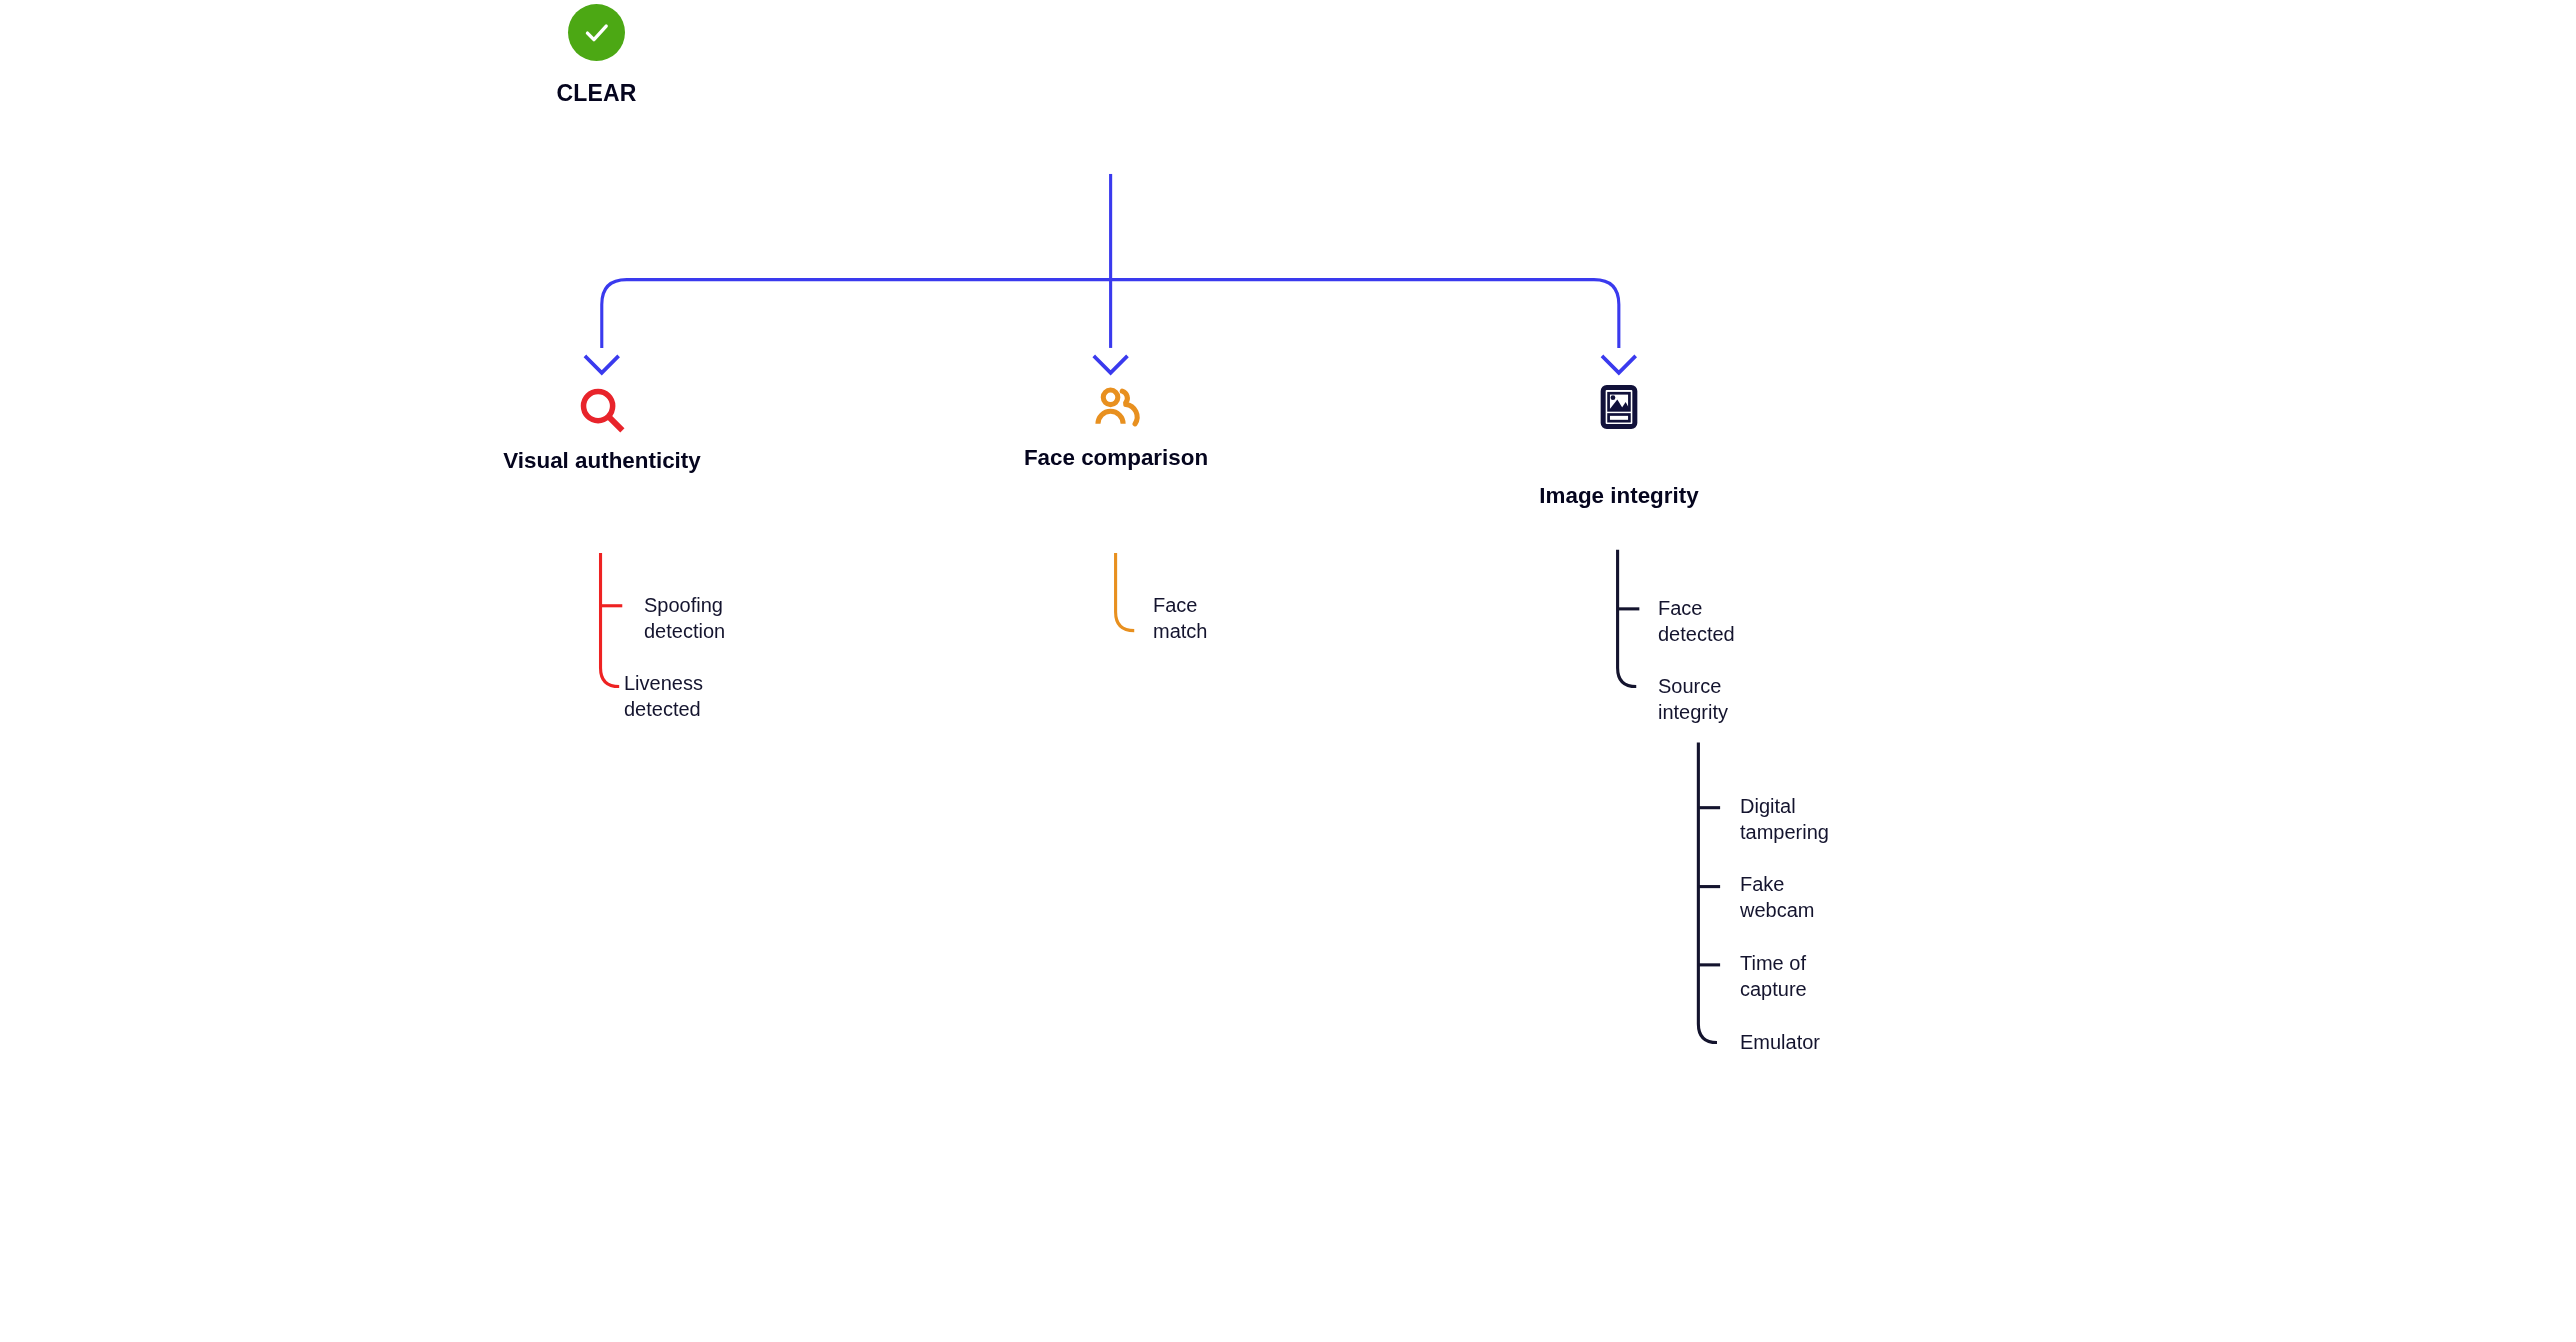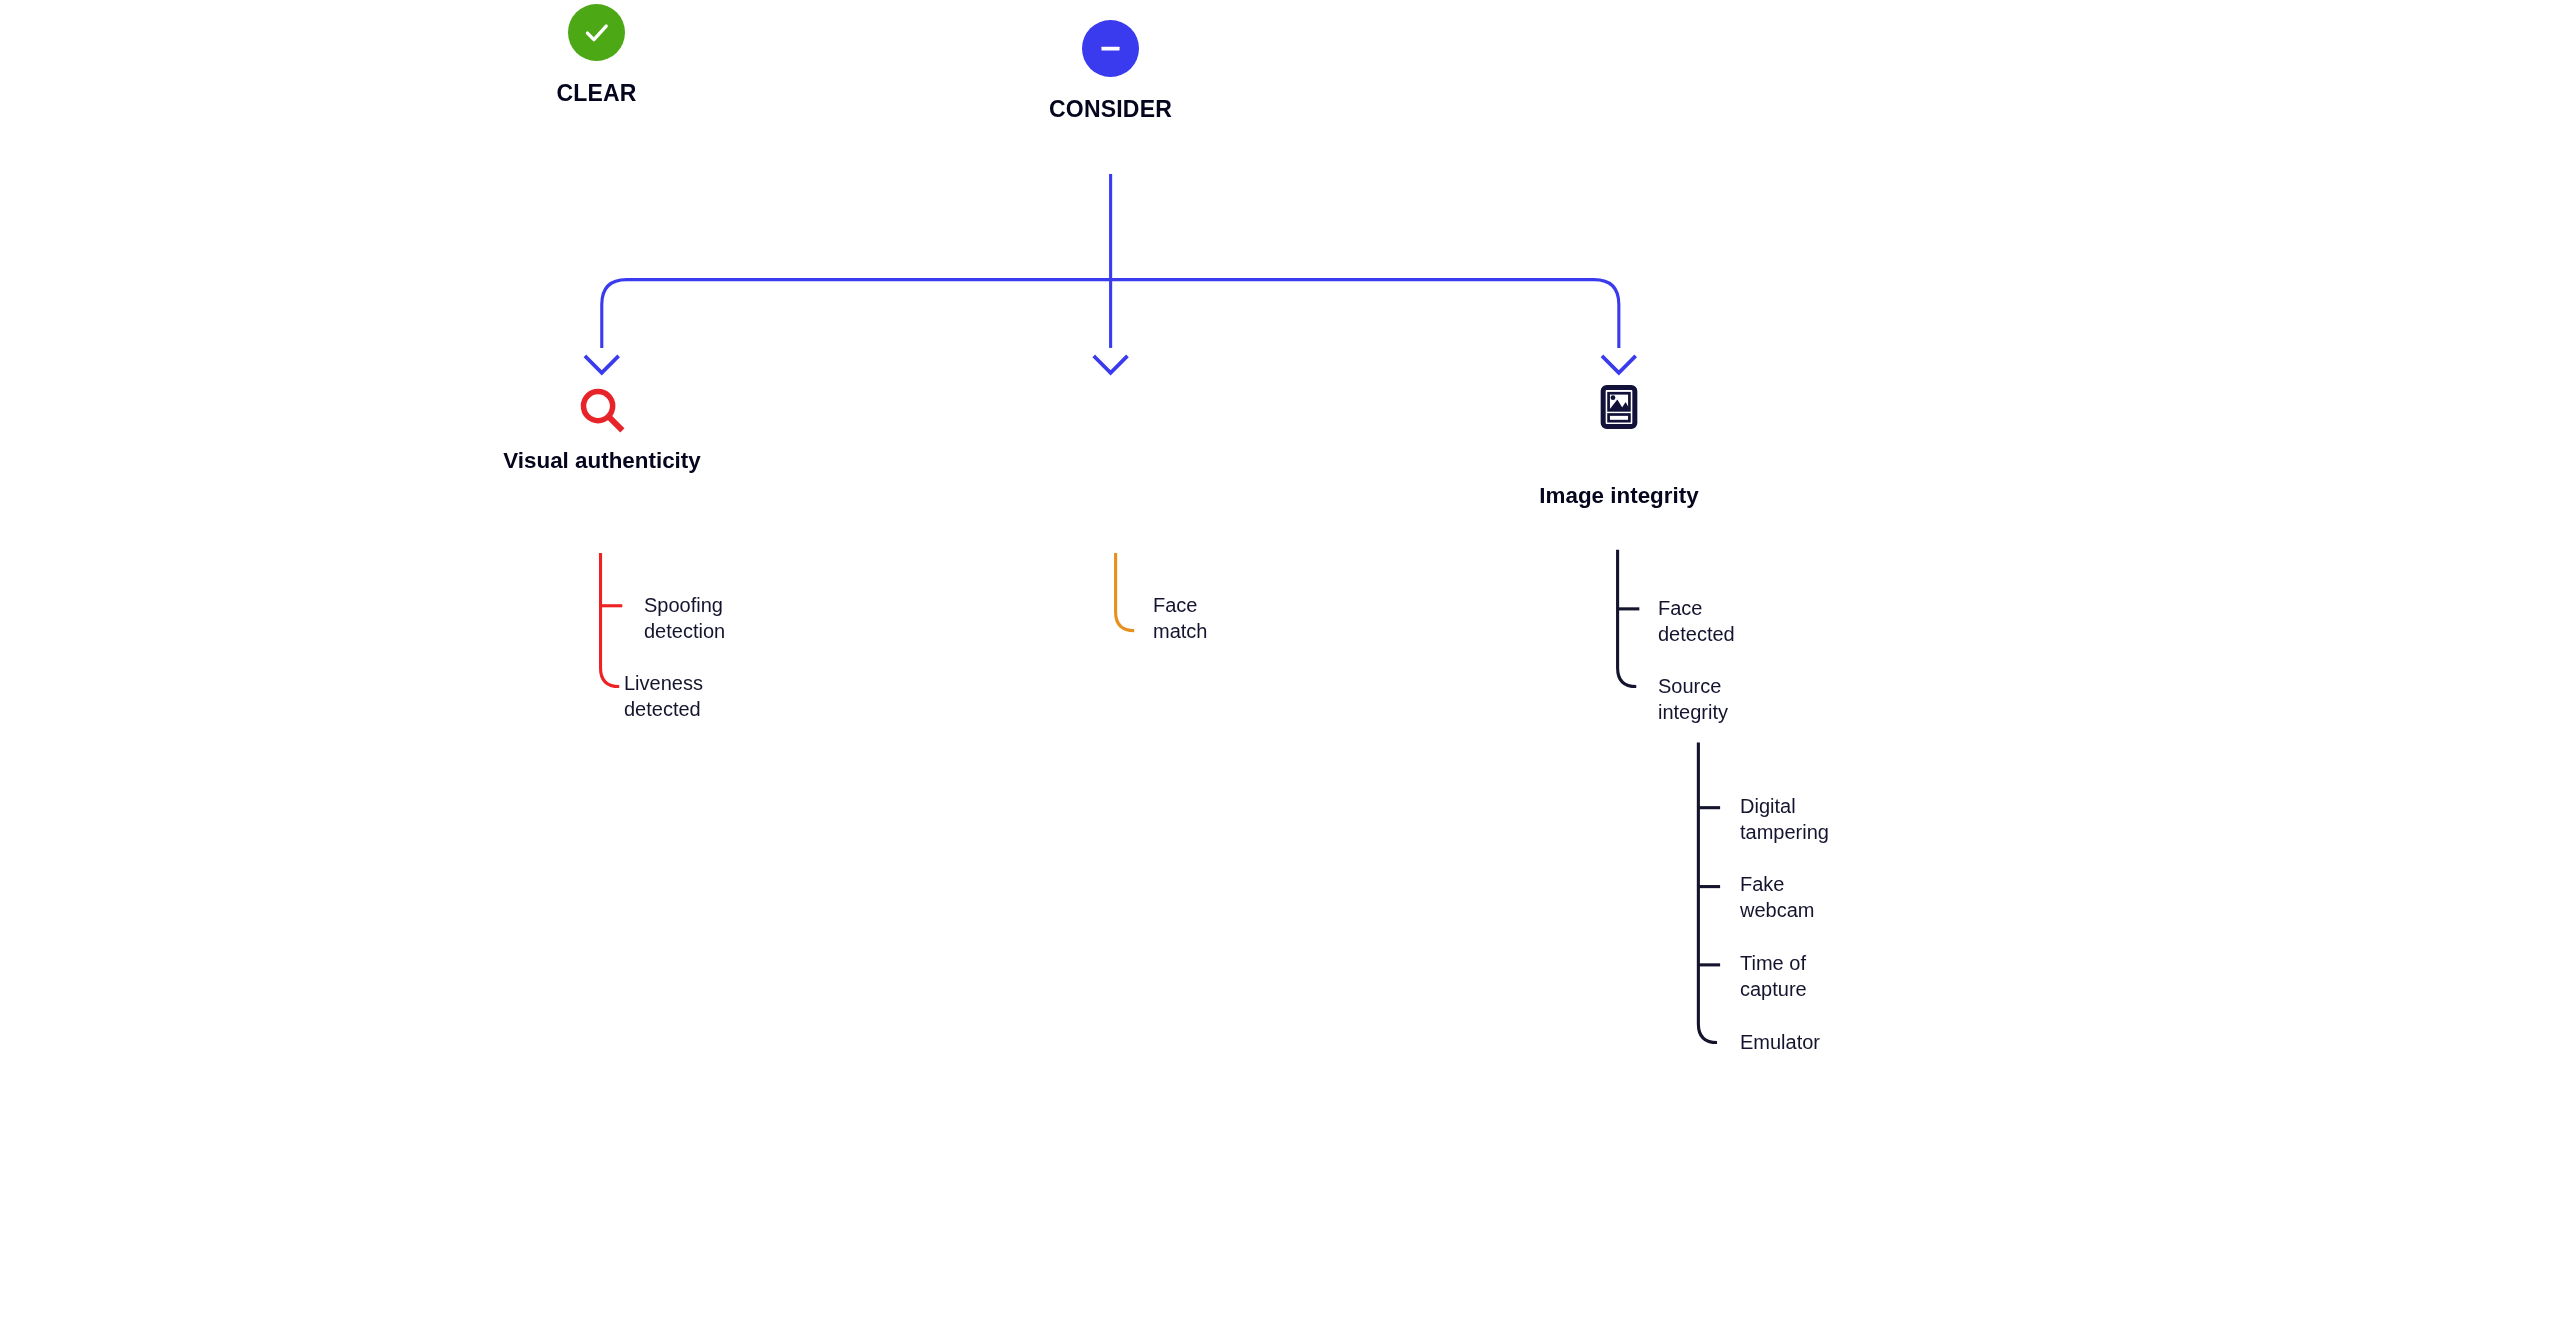--- a/index.html
+++ b/index.html
@@ -122,40 +122,44 @@
 
   <div class="legend-item" style="left:472px; top:4px;">
     <div class="legend-badge" style="background:#4CA814;">
       <svg width="31" height="31" viewBox="0 0 24 24" xmlns="http://www.w3.org/2000/svg">
         <path d="M5 12.5 L10 17.5 L19.5 7" stroke="#ffffff" stroke-width="2.6" fill="none" stroke-linecap="round" stroke-linejoin="round"></path>
       </svg>
     </div>
     <div class="legend-label">CLEAR</div>
   </div>
 
-  <div class="legend-item" style="left:986px; top:20px;">
-    <div class="legend-badge" style="background:#3A3AEE;">
-      <svg width="31" height="31" viewBox="0 0 24 24" xmlns="http://www.w3.org/2000/svg">
-        <rect x="5" y="10.6" width="14" height="3.0" rx="0.4" fill="#ffffff"></rect>
-      </svg>
-    </div>
-    <div class="legend-label">CONSIDER</div>
-  </div>
 
   <div class="node" style="left:459px; top:382px;">
     <div class="node-icon">
       <svg width="53" height="53" viewBox="0 0 24 24" xmlns="http://www.w3.org/2000/svg">
         <circle cx="10" cy="10" r="6.6" stroke="#E8242B" stroke-width="2.5" fill="none"></circle>
         <path d="M15.1 15.1 L21 21" stroke="#E8242B" stroke-width="2.7" fill="none" stroke-linecap="butt"></path>
       </svg>
     </div>
     <div class="node-title">Visual
 authenticity</div>
   </div>
 
+  <div class="node" style="left:973px; top:379px;">
+    <div class="node-icon">
+      <svg width="53" height="53" viewBox="0 0 24 24" xmlns="http://www.w3.org/2000/svg">
+        <circle cx="9.3" cy="7.4" r="3.3" stroke="#E8901F" stroke-width="2.3" fill="none"></circle>
+        <path d="M3.6 19.4 a5.7 5.7 0 0 1 11.4 0" stroke="#E8901F" stroke-width="2.3" fill="none"></path>
+        <path d="M14.6 4.6 a3.3 3.3 0 0 1 1.6 5.2" stroke="#E8901F" stroke-width="2.3" fill="none" stroke-linecap="round"></path>
+        <path d="M16.2 10.6 a5.7 5.7 0 0 1 4.2 8.8" stroke="#E8901F" stroke-width="2.3" fill="none" stroke-linecap="round"></path>
+      </svg>
+    </div>
+    <div class="node-title">Face
+comparison</div>
+  </div>
 
   <div class="node" style="left:1476px; top:378px;gap:39px;">
     <div class="node-icon">
       <svg width="50" height="50" viewBox="0 0 24 24" xmlns="http://www.w3.org/2000/svg">
         <rect x="4.4" y="2.6" width="15.2" height="18.8" rx="1.7" stroke="#11113A" stroke-width="2.4" fill="none"></rect>
         <rect x="7.0" y="5.4" width="10.0" height="8.2" fill="none" stroke="#11113A" stroke-width="1.3"></rect>
         <path d="M7.6 13.0 L11.2 8.4 L14.0 13.0 Z" fill="#11113A"></path>
         <path d="M13.0 13.0 L15.2 9.6 L17.0 13.0 Z" fill="#11113A"></path>
         <circle cx="9.1" cy="7.5" r="1.15" fill="#11113A"></circle>
         <rect x="7.0" y="15.6" width="10.0" height="3.2" fill="none" stroke="#11113A" stroke-width="1.3"></rect>

